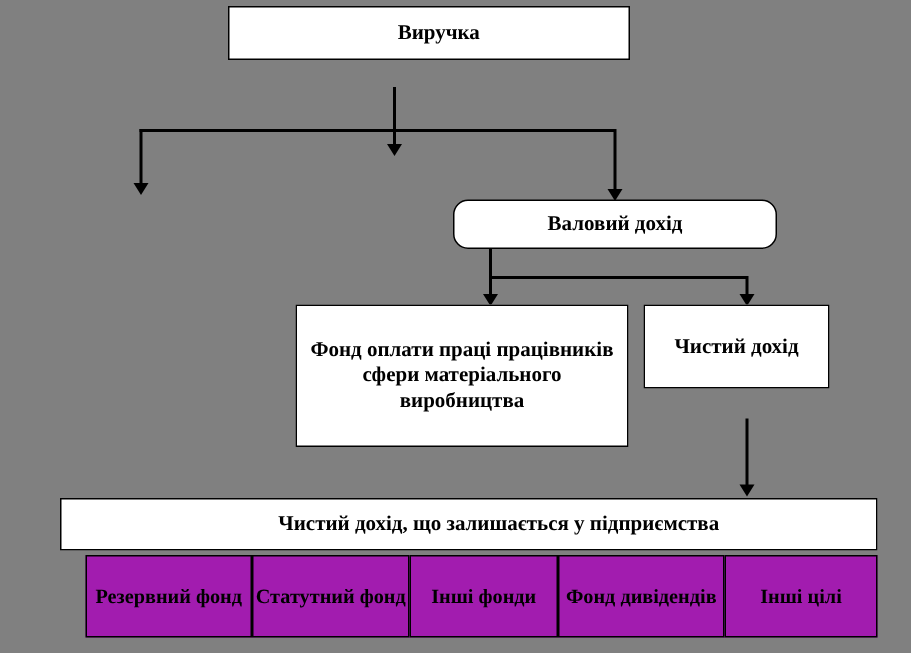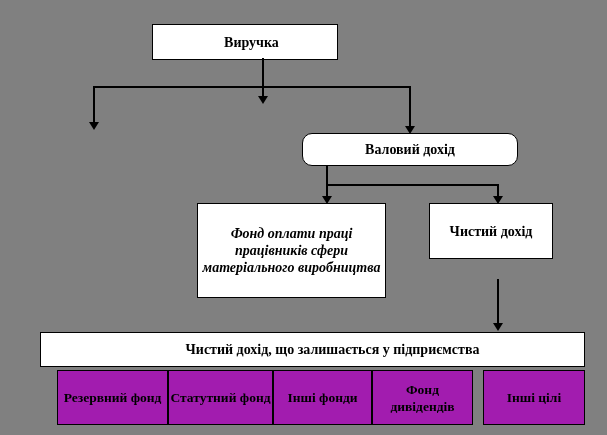--- a/index.html
+++ b/index.html
@@ -58,21 +58,21 @@
     font-size: 13.5px;
     line-height: 17px;
     color: #000000;
   }
 </style>
 </head>
 <body>
 
 <div id="canvas">
 
-  <div class="box" style="left:152px; top:24px; width:186px; height:36px;padding-left:17px;">
+  <div class="box" style="left:152px; top:4px; width:268px; height:36px;padding-left:17px;">
     <span>Виручка</span>
   </div>
 
   <div class="line vline" style="left:262px; top:58px; height:28px;"></div>
 
   <div class="line hline" style="left:93px; top:86px; width:317px;"></div>
 
   <div class="line vline" style="left:93px; top:86px; height:36px;"></div>
   <div class="arrow-down" style="left:89px; top:122px;"></div>
 
@@ -86,21 +86,21 @@
     <span>Валовий дохід</span>
   </div>
 
   <div class="line vline" style="left:326px; top:166px; height:18px;"></div>
   <div class="line hline" style="left:326px; top:184px; width:172px;"></div>
   <div class="line vline" style="left:326px; top:184px; height:14px;"></div>
   <div class="arrow-down" style="left:322px; top:196px;"></div>
   <div class="line vline" style="left:497px; top:184px; height:14px;"></div>
   <div class="arrow-down" style="left:493px; top:196px;"></div>
 
-  <div class="box" style="left:197px; top:203px; width:189px; height:95px; flex-direction:column;font-style:italic;">
+  <div class="box" style="left:197px; top:203px; width:222px; height:95px; flex-direction:column;">
     <span>Фонд оплати праці працівників сфери матеріального виробництва</span>
   </div>
 
   <div class="box" style="left:429px; top:203px; width:124px; height:56px;">
     <span>Чистий дохід</span>
   </div>
 
   <div class="line vline" style="left:497px; top:279px; height:46px;"></div>
   <div class="arrow-down" style="left:493px; top:323px;"></div>
 
@@ -110,20 +110,20 @@
 
   <div class="cell" style="left:57px; top:370px; width:111px; height:55px;">
     <span>Резервний фонд</span>
   </div>
   <div class="cell" style="left:273px; top:370px; width:99px; height:55px;">
     <span>Інші фонди</span>
   </div>
   <div class="cell" style="left:168px; top:370px; width:105px; height:55px;">
     <span>Статутний фонд</span>
   </div>
-  <div class="cell" style="left:372px; top:370px; width:101px; height:55px;">
+  <div class="cell" style="left:372px; top:370px; width:111px; height:55px;">
     <span>Фонд дивідендів</span>
   </div>
   <div class="cell" style="left:483px; top:370px; width:102px; height:55px;">
     <span>Інші цілі</span>
   </div>
 
 </div>
 
 </body></html>

